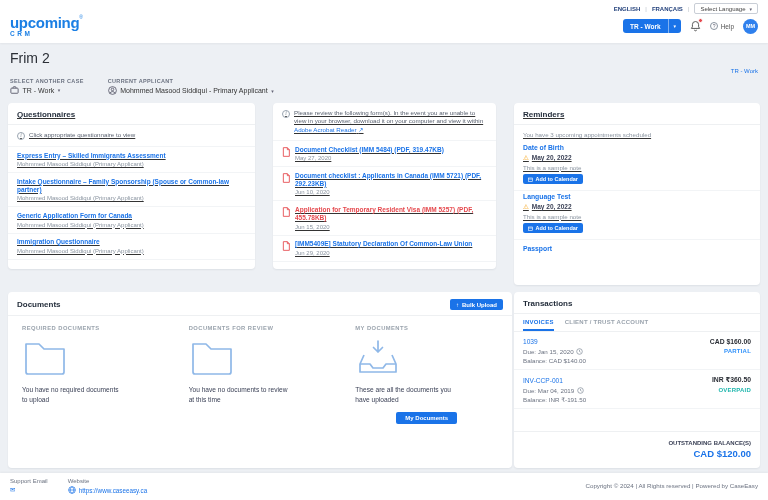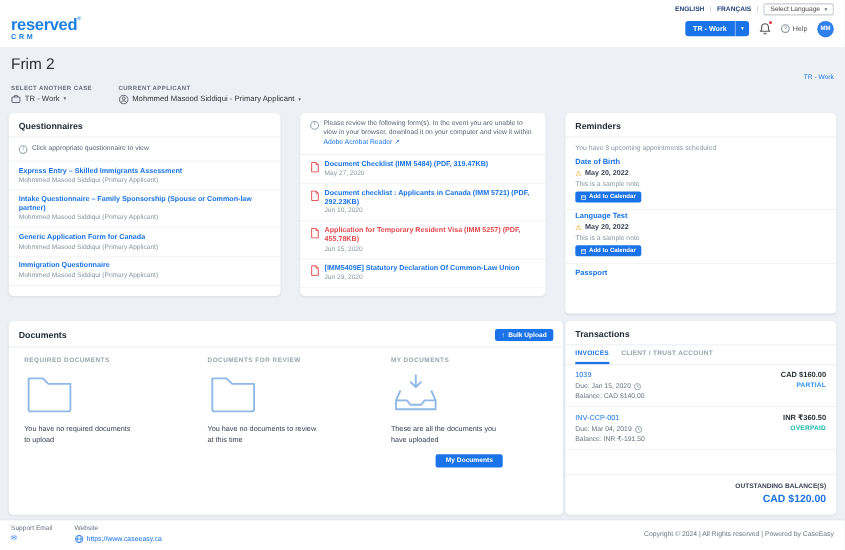--- a/index.html
+++ b/index.html
@@ -43,21 +43,21 @@
   
   .page-head { padding:7px 10px 0; }
   .page-title { font-size:14px; font-weight:normal; color:#2b2f36; }
   .page-link-row { display:flex; justify-content:flex-end; margin-top:2px; }
   .page-link { color:#1a73e8; font-size:6px; }
   .case-row { display:flex; gap:24px; padding:4px 10px 2px; align-items:flex-start; }
   .sel-label { font-size:5.5px; font-weight:bold; color:#6b7280; letter-spacing:.35px; margin-bottom:2.5px; }
   .sel-value { display:flex; align-items:center; gap:3.5px; font-size:7px; color:#333; }
 
   
-  .row1 { display:flex; gap:18px; padding:0 8px; margin-top:6px; }
+  .row1 { display:flex; gap:18px; padding:0 8px; margin-top:6px;text-decoration:underline; }
   .row2 { display:flex; gap:2px; padding:0 8px; margin-top:7px; }
   .panel { background:#fff; border-radius:4px; box-shadow:0 1px 2px rgba(16,24,40,.07); }
   .p-quest { width:247px; height:166px; overflow:hidden; }
   .p-forms { flex:1; height:166px; overflow:hidden; }
   .p-rem  { width:246px; height:182px; overflow:hidden; }
   .p-docs { flex:1; height:176px; }
   .p-trans{ width:246px; height:176px; display:flex; flex-direction:column; }
   .panel-h { padding:7px 9px 5px; font-size:8px; font-weight:bold; color:#1f2937;
     border-bottom:1px solid #eef0f2; display:flex; justify-content:space-between; align-items:center; }
   .info-row { display:flex; gap:4px; padding:6px 9px; font-size:6.2px; color:#5a6270;
@@ -128,21 +128,21 @@
     <span class="lang-sep">|</span>
     <a class="lang">FRANÇAIS</a>
     <span class="lang-sep">|</span>
     <span class="select-lang">
       <span>Select Language</span>
       <span class="car">▾</span>
     </span>
   </div>
   <div class="brand-row">
     <a class="logo">
-      <div><span class="word">reserved</span><span class="reg">®</span></div>
+      <div><span class="word">upcoming</span><span class="reg">®</span></div>
       <div class="crm">CRM</div>
     </a>
     <div class="top-actions">
       <button class="split-btn">
         <span class="lbl">TR - Work</span>
         <span class="div"></span>
         <span class="bcar">▾</span>
       </button>
       <span class="bell-wrap">
         <svg width="11" height="12" viewBox="0 0 16 16">

